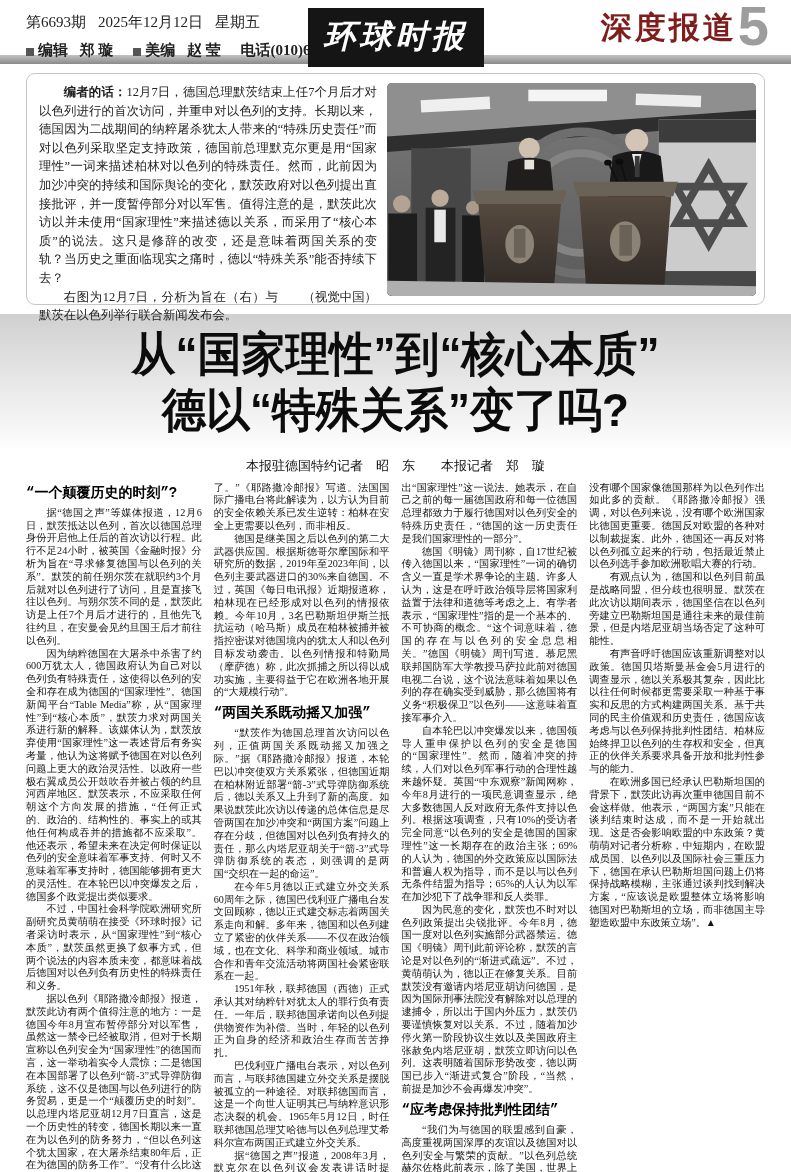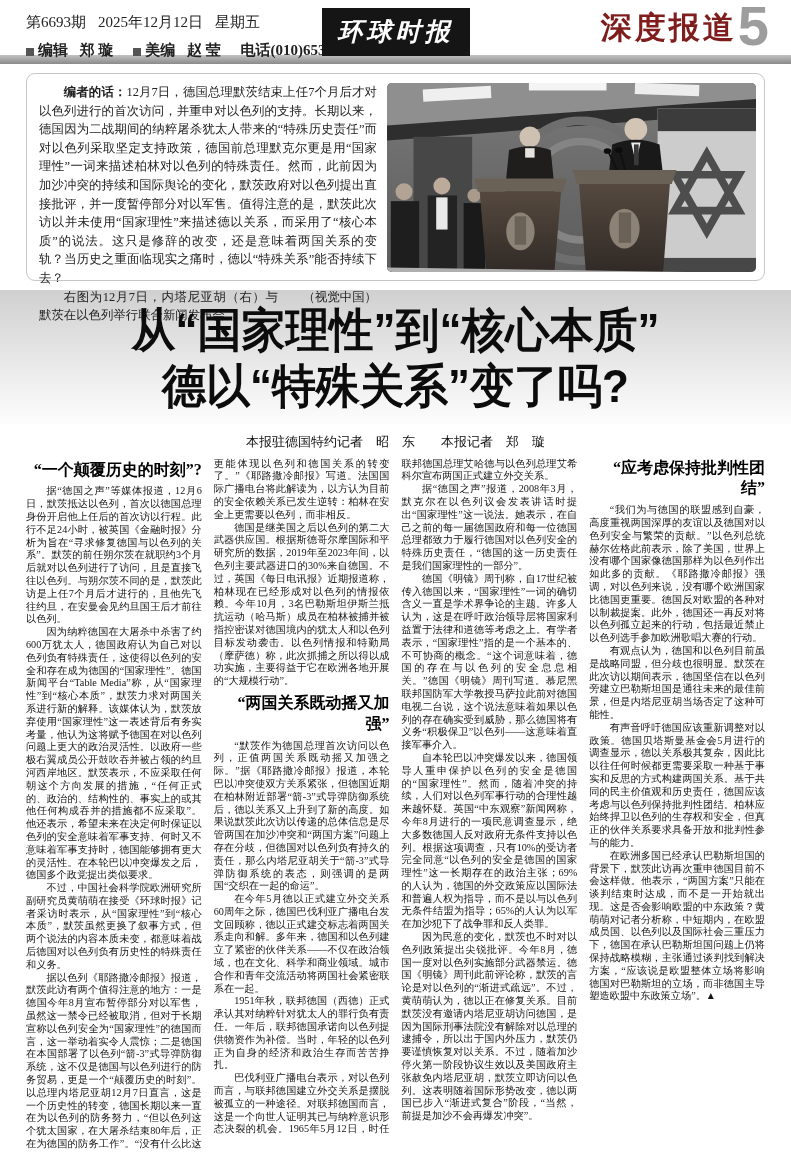--- a/index.html
+++ b/index.html
@@ -8,30 +8,30 @@
   .page { position:relative; width:791px; height:1172px; overflow:hidden; background:#fff; }
 
   
   .hdr { position:relative; height:50px; padding:9px 26px 0 26px; }
   .hdr-left { font-size:15px; line-height:1.85; color:#222; }
   .issue-line span { margin-right:12px; }
   .staff-line { font-weight:bold; }
   .staff-line span { margin-right:8px; }
   .sq { display:inline-block; width:8px; height:8px; background:#555; margin-right:4px; vertical-align:-1px; }
   .logo { position:absolute; left:50%; top:8px; transform:translateX(-50%); background:#151515; color:#fff;
-          padding:7px 16px 8px; font-size:25px; font-weight:bold; font-style:italic; letter-spacing:4px;
+          padding:7px 16px 8px; font-size:32px; font-weight:bold; font-style:italic; letter-spacing:4px;
           font-family:"Liberation Serif",serif; }
   .hdr-right { position:absolute; right:22px; top:4px; display:flex; align-items:flex-end; }
   .section-title { font-size:31px; letter-spacing:3px; color:#7f1d1d; font-weight:600; }
   .pageno { font-size:56px; font-weight:bold; color:#9d9d9d; line-height:0.8; margin-left:1px;
             font-family:"Liberation Sans","DejaVu Sans",sans-serif; }
   .header-bar { height:9px; margin-top:5px; background:linear-gradient(#c2c2c2,#8a8a8a); }
 
   
-  .feature { margin:9px 26px 0; height:208px; border:1px solid #c6c6c6; border-radius:9px;
+  .feature { margin:9px 26px 0; height:232px; border:1px solid #c6c6c6; border-radius:9px;
              padding:9px 8px 8px 12px; display:flex; gap:10px; background:#fff; }
   .note { width:338px; font-size:12.4px; line-height:1.50; color:#222; text-align:justify; }
   .note p { margin:0; text-indent:2em; }
   .note-label { font-weight:bold; }
   .note-caption { margin-top:9px; }
   .credit { float:right; }
   .photo { flex:1; border-radius:5px; overflow:hidden; background:#6d6d6d; }
   .photo svg { display:block; width:100%; height:100%; }
 
   
@@ -40,22 +40,22 @@
   .headline-band h1 { margin:0; text-align:center; font-family:"Liberation Sans","DejaVu Sans",sans-serif;
                       font-weight:900; font-size:44px; line-height:1.2; color:#0c0c0c; transform:scaleY(1.06); }
 
   
   .byline { text-align:center; font-size:13px; margin:9px 0 7px; color:#111; }
 
   
   .article { margin:0 26px; height:704px; column-count:4; column-gap:12px; column-fill:auto;
              font-size:10.2px; line-height:12.8px; text-align:justify; overflow:hidden; color:#141414; }
   .article p { margin:0; text-indent:2em; }
-  .article h3 { margin:5px 0 5px; text-align:right; font-size:16px; line-height:1.3;
-                font-family:Liberation Serif, serif; font-weight:bold; color:#000;
+  .article h3 { margin:5px 0 5px; text-align:left; font-size:14px; line-height:1.3;
+                font-family:Liberation Mono, monospace; font-weight:bold; color:#000;
                 break-inside:avoid; }
   .article h3.first { margin-top:2px; }
 </style>
 </head>
 <body>
 
 <div class="page">
 
   <header class="hdr">
     <div class="hdr-left">
@@ -72,21 +72,21 @@
     <div class="hdr-right">
       <span class="section-title">深度报道</span>
       <span class="pageno">5</span>
     </div>
   </header>
   <div class="header-bar"></div>
 
   <section class="feature">
     <div class="note">
       <p><strong class="note-label">编者的话：</strong><span>12月7日，德国总理默茨结束上任7个月后才对以色列进行的首次访问，并重申对以色列的支持。长期以来，德国因为二战期间的纳粹屠杀犹太人带来的“特殊历史责任”而对以色列采取坚定支持政策，德国前总理默克尔更是用“国家理性”一词来描述柏林对以色列的特殊责任。然而，此前因为加沙冲突的持续和国际舆论的变化，默茨政府对以色列提出直接批评，并一度暂停部分对以军售。值得注意的是，默茨此次访以并未使用“国家理性”来描述德以关系，而采用了“核心本质”的说法。这只是修辞的改变，还是意味着两国关系的变轨？当历史之重面临现实之痛时，德以“特殊关系”能否持续下去？</span></p>
-      <p class="note-caption"><span class="credit">（视觉中国）</span><span>右图为12月7日，内塔尼亚胡（右）与默茨在以色列举行联合新闻发布会。</span></p>
+      <p class="note-caption"><span class="credit">（视觉中国）</span><span>右图为12月7日，分析为旨在（右）与默茨在以色列举行联合新闻发布会。</span></p>
     </div>
     <div class="photo">
       <svg viewBox="0 0 390 222" preserveAspectRatio="xMidYMid slice">
         <defs>
           <linearGradient id="wall" x1="0" y1="0" x2="0" y2="1">
             <stop offset="0" stop-color="#7b7b7b"></stop>
               <stop offset="1" stop-color="#5a5a5a"></stop>
           </linearGradient>
           <linearGradient id="pod" x1="0" y1="0" x2="0" y2="1">
             <stop offset="0" stop-color="#55493f"></stop>

